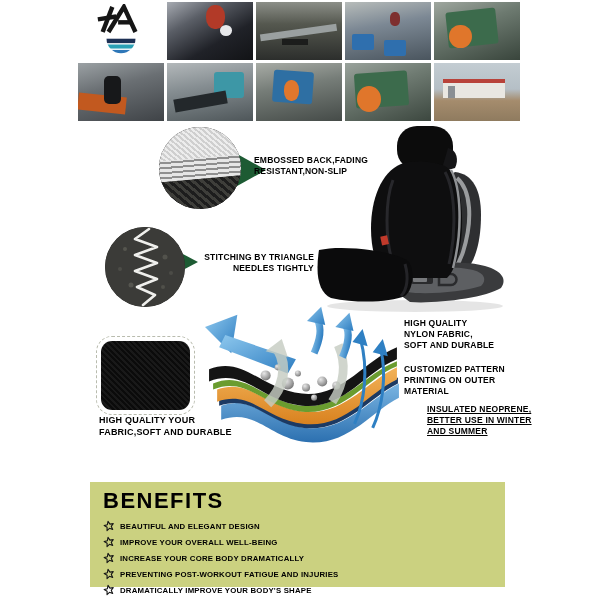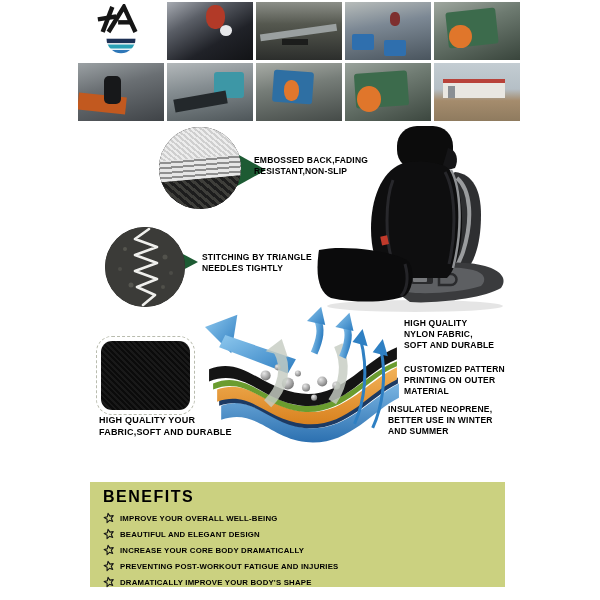--- a/index.html
+++ b/index.html
@@ -57,41 +57,41 @@
   #circle2{left:105px;top:227px;width:80px;height:80px;background:#3a3a37;}
   .tri{position:absolute;width:0;height:0;z-index:2;}
   #tri1{left:230px;top:150px;border-top:20px solid transparent;border-bottom:20px solid transparent;
         border-left:36px solid #1d5b33;}
   #tri2{left:164px;top:244px;border-top:18px solid transparent;border-bottom:18px solid transparent;
         border-left:34px solid #1d5b33;}
 
   .callout{position:absolute;font-size:8.5px;font-weight:700;line-height:1.3;
            letter-spacing:.2px;white-space:pre-line;z-index:4;}
   #callout1{left:254px;top:155px;width:130px;}
-  #callout2{left:202px;top:252px;width:120px;}
+  #callout2{left:194px;top:252px;width:120px;text-align:right;}
   #swatch-label{left:99px;top:415px;width:170px;font-size:9px;}
   #note1{left:404px;top:318px;width:125px;}
   #note2{left:404px;top:364px;width:125px;}
-  #note3{left:388px;top:404px;width:125px;}
+  #note3{left:427px;top:404px;width:125px;text-decoration:underline;}
 
   
   #swatch{position:absolute;left:96px;top:336px;width:99px;height:79px;
           border:1.5px dashed #b9bcae;border-radius:16px;padding:4px;box-sizing:border-box;}
   #swatch .inner{width:100%;height:100%;border-radius:11px;
      background:repeating-linear-gradient(45deg,#0b0b0b 0 2px,#191919 2px 4px),
                 repeating-linear-gradient(-45deg,rgba(0,0,0,.6) 0 2px,rgba(255,255,255,0) 2px 4px),#101010;}
 
   
   #seat-art{position:absolute;left:305px;top:120px;width:220px;height:195px;z-index:1;}
   #layers-art{position:absolute;left:203px;top:304px;width:202px;height:158px;z-index:1;}
 
   
   #benefits{position:absolute;left:90px;top:482px;width:415px;height:105px;
             box-sizing:border-box;padding:6px 12px 0 13px;}
-  #benefits-title{font-size:16px;font-weight:700;letter-spacing:1.5px;margin:0 0 4px 0;}
+  #benefits-title{font-size:22px;font-weight:700;letter-spacing:1.5px;margin:0 0 4px 0;}
   .benefit-row{display:flex;align-items:center;height:16px;gap:5px;}
   .benefit-row svg{flex:0 0 auto;transform:rotate(-12deg);}
   .benefit-label{font-size:7.8px;font-weight:700;letter-spacing:.2px;}
 </style>
 </head>
 <body>
 
 <div id="canvas">
 
   <div id="gallery">
@@ -271,32 +271,32 @@
   <div class="callout" id="note3">INSULATED NEOPRENE,
 BETTER USE IN WINTER
 AND SUMMER</div>
 
   <div id="benefits" style="background: rgb(203, 209, 128);">
     <div id="benefits-title">BENEFITS</div>
     <div class="benefit-row">
       <svg width="12" height="12" viewBox="0 0 24 24">
           <path d="M12 2.5l2.6 6.2 6.7.5-5.1 4.4 1.6 6.6L12 16.7l-5.8 3.5 1.6-6.6-5.1-4.4 6.7-.5z" fill="none" stroke="#161616" stroke-width="2.2" stroke-linejoin="round"></path>
         </svg>
+      <span class="benefit-label">BEAUTIFUL AND ELEGANT DESIGN</span>
+    </div>
+    <div class="benefit-row">
+      <svg width="12" height="12" viewBox="0 0 24 24">
+          <path d="M12 2.5l2.6 6.2 6.7.5-5.1 4.4 1.6 6.6L12 16.7l-5.8 3.5 1.6-6.6-5.1-4.4 6.7-.5z" fill="none" stroke="#161616" stroke-width="2.2" stroke-linejoin="round"></path>
+        </svg>
       <span class="benefit-label">IMPROVE YOUR OVERALL WELL-BEING</span>
     </div>
     <div class="benefit-row">
       <svg width="12" height="12" viewBox="0 0 24 24">
           <path d="M12 2.5l2.6 6.2 6.7.5-5.1 4.4 1.6 6.6L12 16.7l-5.8 3.5 1.6-6.6-5.1-4.4 6.7-.5z" fill="none" stroke="#161616" stroke-width="2.2" stroke-linejoin="round"></path>
         </svg>
-      <span class="benefit-label">BEAUTIFUL AND ELEGANT DESIGN</span>
-    </div>
-    <div class="benefit-row">
-      <svg width="12" height="12" viewBox="0 0 24 24">
-          <path d="M12 2.5l2.6 6.2 6.7.5-5.1 4.4 1.6 6.6L12 16.7l-5.8 3.5 1.6-6.6-5.1-4.4 6.7-.5z" fill="none" stroke="#161616" stroke-width="2.2" stroke-linejoin="round"></path>
-        </svg>
       <span class="benefit-label">INCREASE YOUR CORE BODY DRAMATICALLY</span>
     </div>
     <div class="benefit-row">
       <svg width="12" height="12" viewBox="0 0 24 24">
           <path d="M12 2.5l2.6 6.2 6.7.5-5.1 4.4 1.6 6.6L12 16.7l-5.8 3.5 1.6-6.6-5.1-4.4 6.7-.5z" fill="none" stroke="#161616" stroke-width="2.2" stroke-linejoin="round"></path>
         </svg>
       <span class="benefit-label">PREVENTING POST-WORKOUT FATIGUE AND INJURIES</span>
     </div>
     <div class="benefit-row">
       <svg width="12" height="12" viewBox="0 0 24 24">

